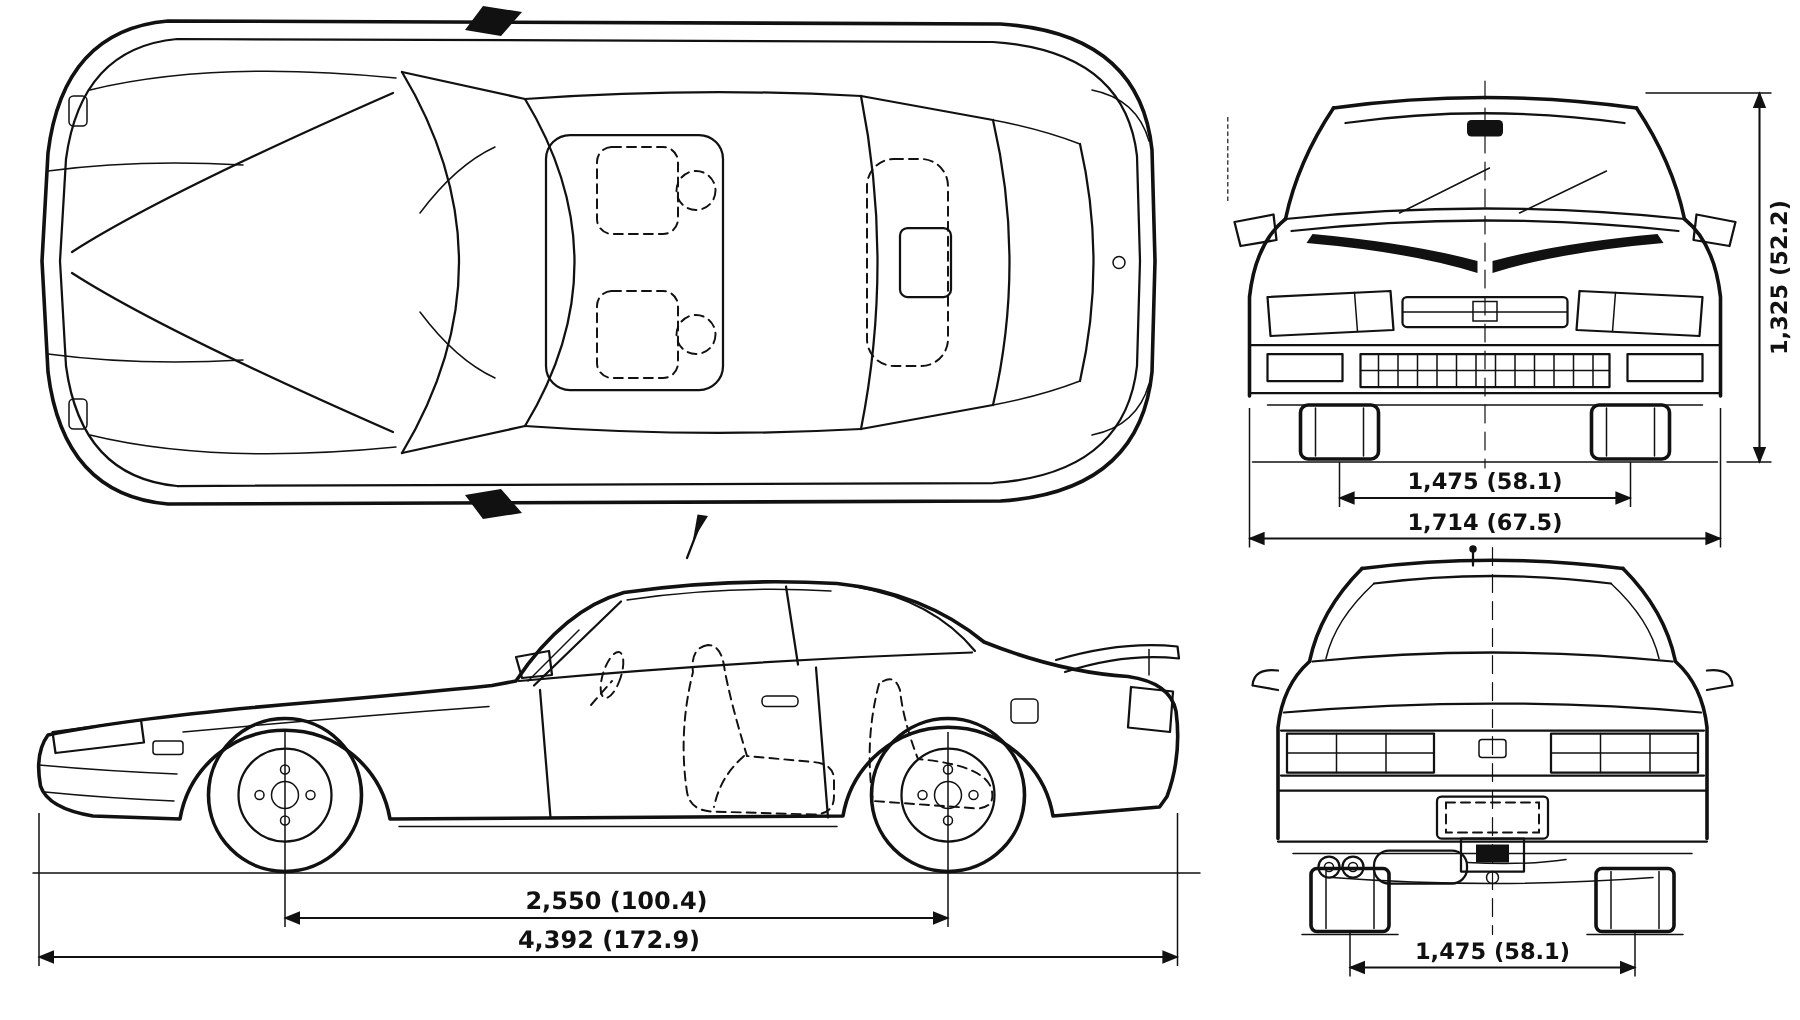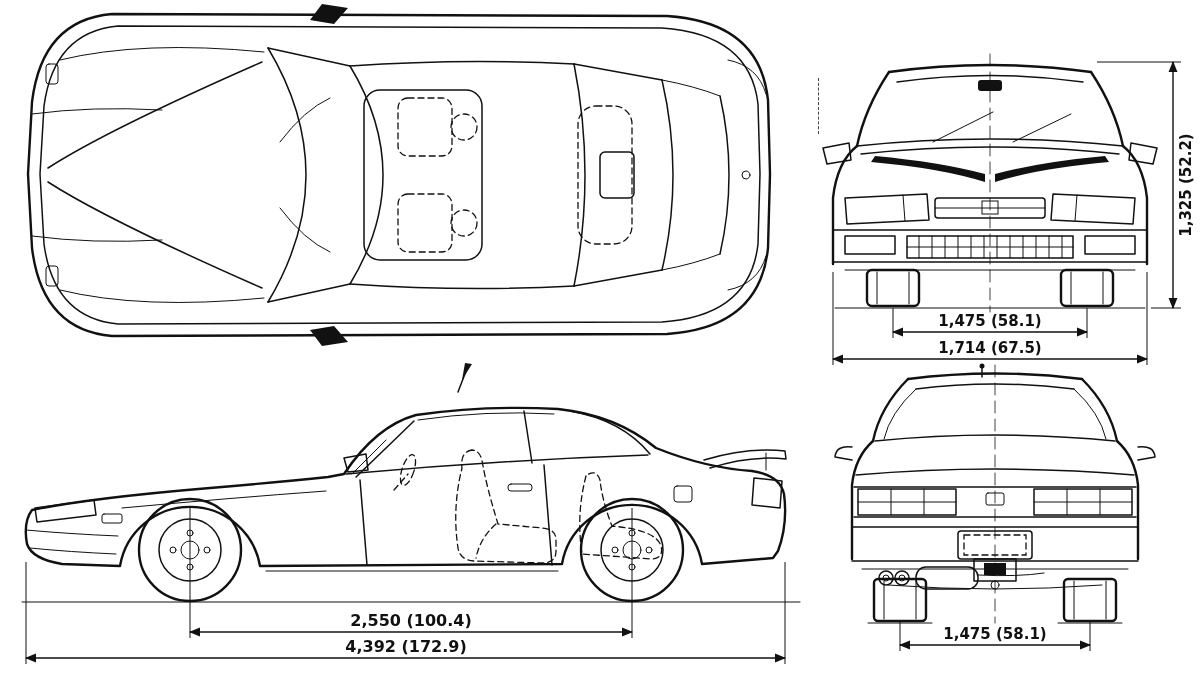--- a/index.html
+++ b/index.html
@@ -105,21 +105,21 @@
       <text class="lbl2" x="175" y="276" text-anchor="middle">1,475 (58.1)</text>
       <line class="dim" x1="18" y1="309" x2="332" y2="309" marker-start="url(#ah-f)" marker-end="url(#ah-f)"></line>
       <text class="lbl2" x="175" y="303" text-anchor="middle">1,714 (67.5)</text>
       <path class="ext" d="M 282,12 L 366,12 M 336,258 L 366,258"></path>
       <line class="dim" x1="358" y1="12" x2="358" y2="258" marker-start="url(#ah-f)" marker-end="url(#ah-f)"></line>
       <text class="lbl2" transform="rotate(-90 376 135)" x="376" y="135" text-anchor="middle">1,325 (52.2)</text>
     </g>
   </svg>
 </div>
 
-<div class="view" style="left:10px; top:358px;">
+<div class="view" style="left:10px; top:338px;">
   <svg width="795" height="322" viewBox="0 0 795 322">
     <defs>
       <marker id="ah-s" viewBox="0 0 10 10" refX="9" refY="5" markerWidth="8" markerHeight="8" orient="auto-start-reverse">
         <path d="M 0,1 L 10,5 L 0,9 Z" fill="#111"></path>
       </marker>
     </defs>
     <g>
       <line class="t" x1="12" y1="244" x2="790" y2="244"></line>
       <path class="o" d="M 22,152 Q 80,140 200,130 Q 270,124 318,119 L 334,116 Q 366,68 406,57 Q 476,47 548,51 Q 606,57 646,90 Q 696,110 742,113 Q 770,117 774,136 Q 778,166 768,193 L 763,200 L 692,206 A 71 71 0 0 0 552,206 L 250,208 A 71 71 0 0 0 110,208 L 52,206 Q 22,201 17,186 Q 13,164 22,152 Z"></path>
       <path class="m" d="M 336,116 Q 490,102 638,97"></path>

